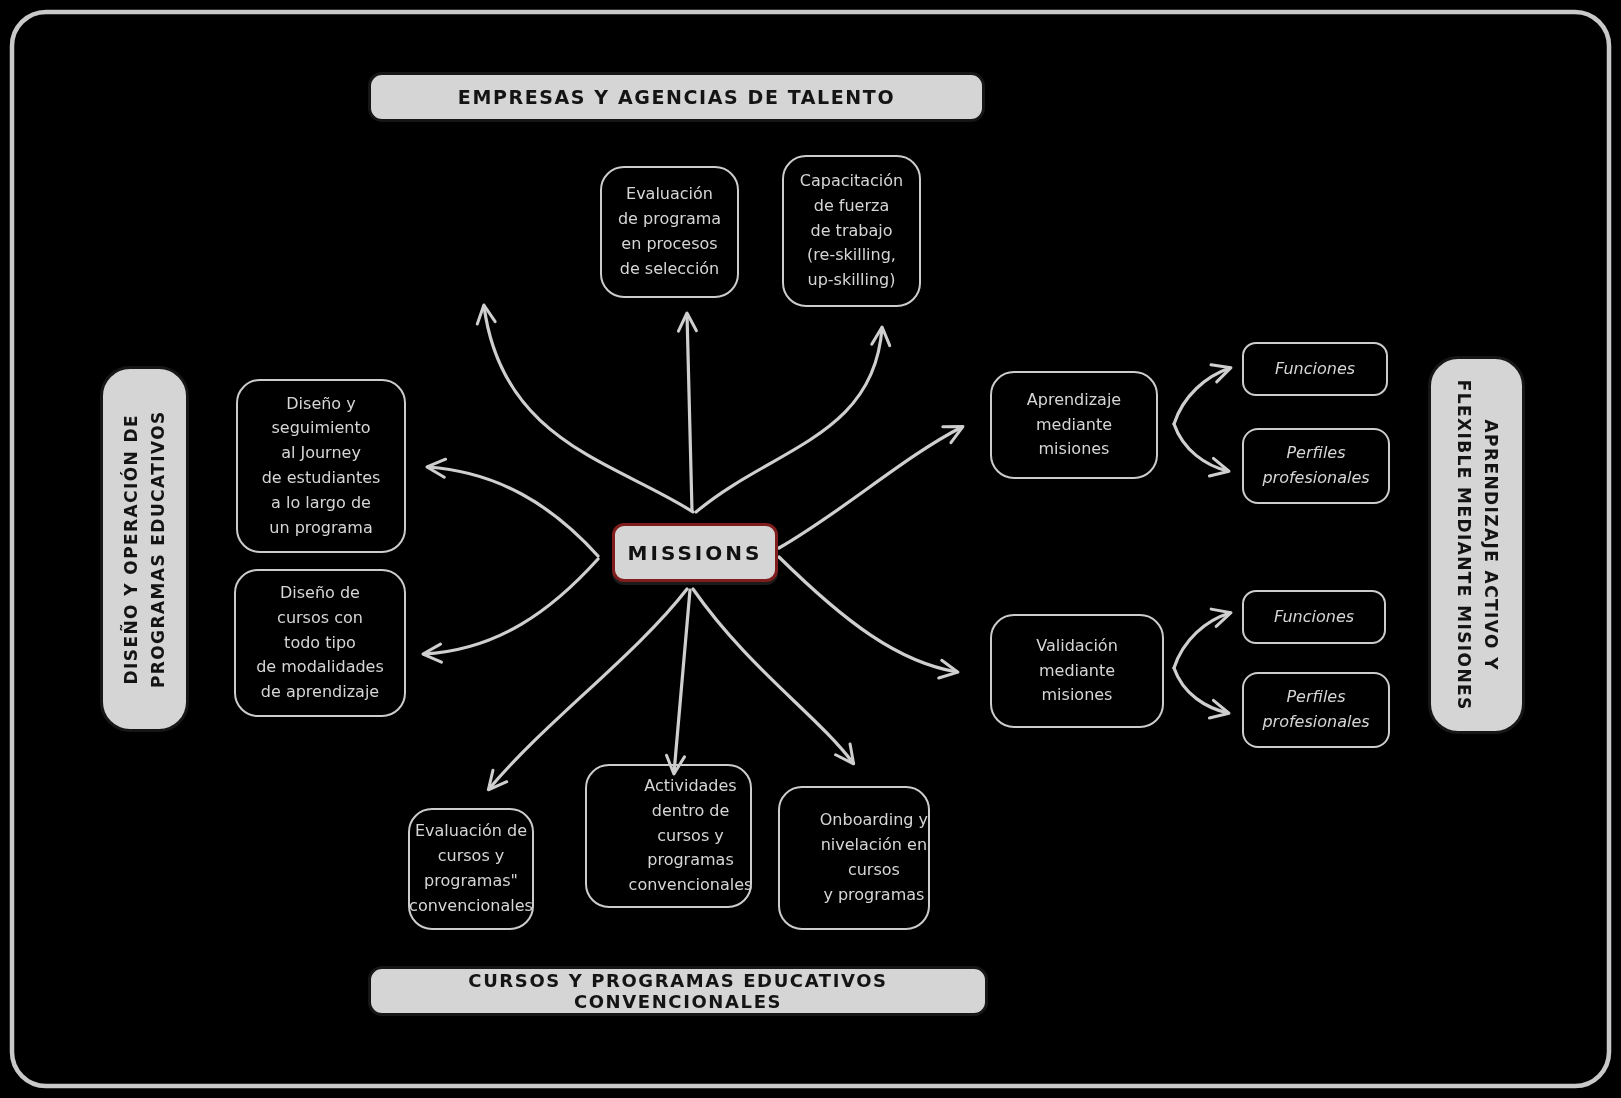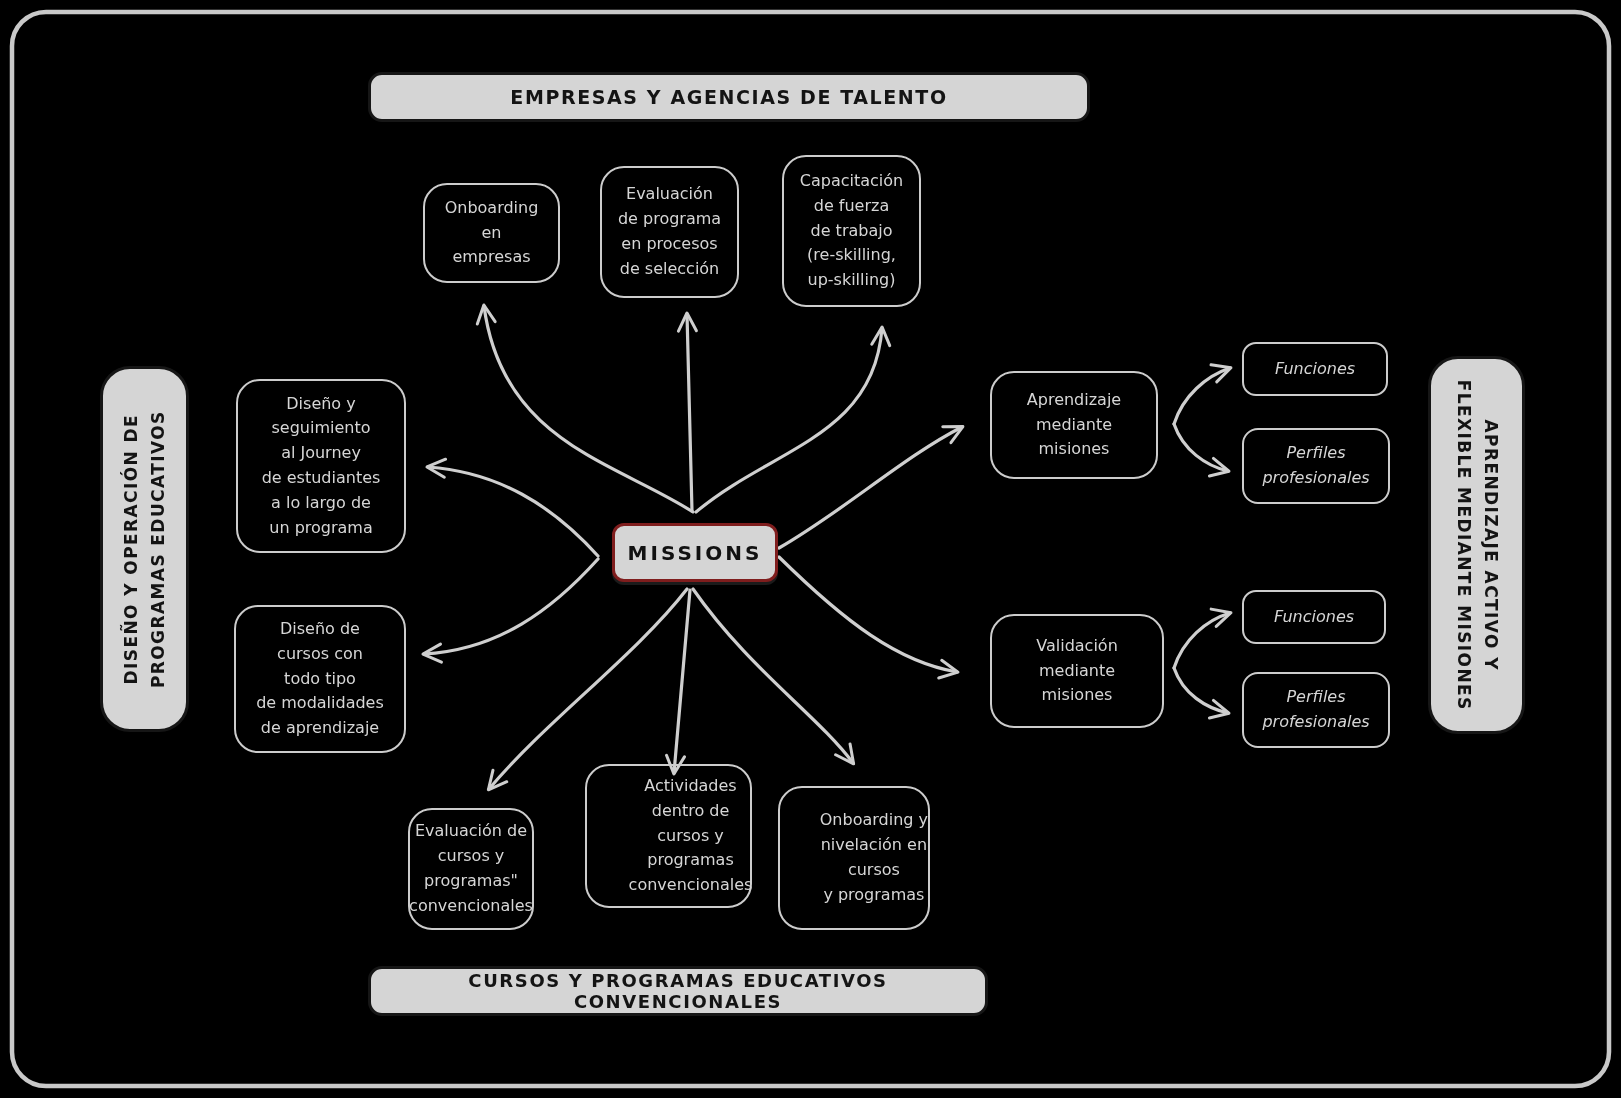--- a/index.html
+++ b/index.html
@@ -55,21 +55,21 @@
     <path class="edge" d="M 779 557 C 845 622, 898 662, 957 672" marker-end="url(#arrow)"></path>
     <path class="edge" d="M 687 589 C 636 655, 545 722, 489 789" marker-end="url(#arrow)"></path>
     <path class="edge" d="M 690 590 L 674 773" marker-end="url(#arrow)"></path>
     <path class="edge" d="M 693 589 C 748 668, 818 716, 853 763" marker-end="url(#arrow)"></path>
     <path class="edge" d="M 1174 424 C 1183 396, 1206 376, 1230 368" marker-end="url(#arrow)"></path>
     <path class="edge" d="M 1174 424 C 1183 450, 1206 466, 1228 471" marker-end="url(#arrow)"></path>
     <path class="edge" d="M 1174 668 C 1183 640, 1206 620, 1230 613" marker-end="url(#arrow)"></path>
     <path class="edge" d="M 1174 668 C 1183 694, 1206 708, 1228 713" marker-end="url(#arrow)"></path>
   </svg>
 
-  <div class="banner" style="left:368px;top:72px;width:722px;height:50px;">
+  <div class="banner" style="left:368px;top:72px;width:617px;height:50px;">
     <span>EMPRESAS Y AGENCIAS DE TALENTO</span>
   </div>
 
   <div class="banner" style="left:368px;top:966px;width:620px;height:50px;font-size:18px;">
     <span>CURSOS Y PROGRAMAS EDUCATIVOS CONVENCIONALES</span>
   </div>
 
   <div class="vbanner" style="left:100px;top:366px;width:89px;height:366px;">
     <span class="vtext rotccw" style="width:360px;">DISEÑO Y OPERACIÓN DE
 PROGRAMAS EDUCATIVOS</span>
@@ -77,25 +77,20 @@
 
   <div class="vbanner" style="left:1428px;top:356px;width:97px;height:378px;">
     <span class="vtext rotcw" style="width:372px;">APRENDIZAJE ACTIVO Y
 FLEXIBLE MEDIANTE MISIONES</span>
   </div>
 
   <div class="center-node" style="left:612px;top:523px;width:166px;height:59px;">
     <span class="label">MISSIONS</span>
   </div>
 
-  <div class="node" style="left:423px;top:183px;width:137px;height:100px;">
-    <span class="label">Onboarding
-en
-empresas</span>
-  </div>
   <div class="node" style="left:600px;top:166px;width:139px;height:132px;">
     <span class="label">Evaluación
 de programa
 en procesos
 de selección</span>
   </div>
   <div class="node" style="left:236px;top:379px;width:170px;height:174px;">
     <span class="label">Diseño y
 seguimiento
 al Journey
@@ -104,21 +99,21 @@
 un programa</span>
   </div>
 
   <div class="node" style="left:782px;top:155px;width:139px;height:152px;">
     <span class="label">Capacitación
 de fuerza
 de trabajo
 (re-skilling,
 up-skilling)</span>
   </div>
-  <div class="node" style="left:234px;top:569px;width:172px;height:148px;margin-top:36px;">
+  <div class="node" style="left:234px;top:569px;width:172px;height:148px;">
     <span class="label">Diseño de
 cursos con
 todo tipo
 de modalidades
 de aprendizaje</span>
   </div>
 
   <div class="node" style="left:990px;top:371px;width:168px;height:108px;">
     <span class="label">Aprendizaje
 mediante

